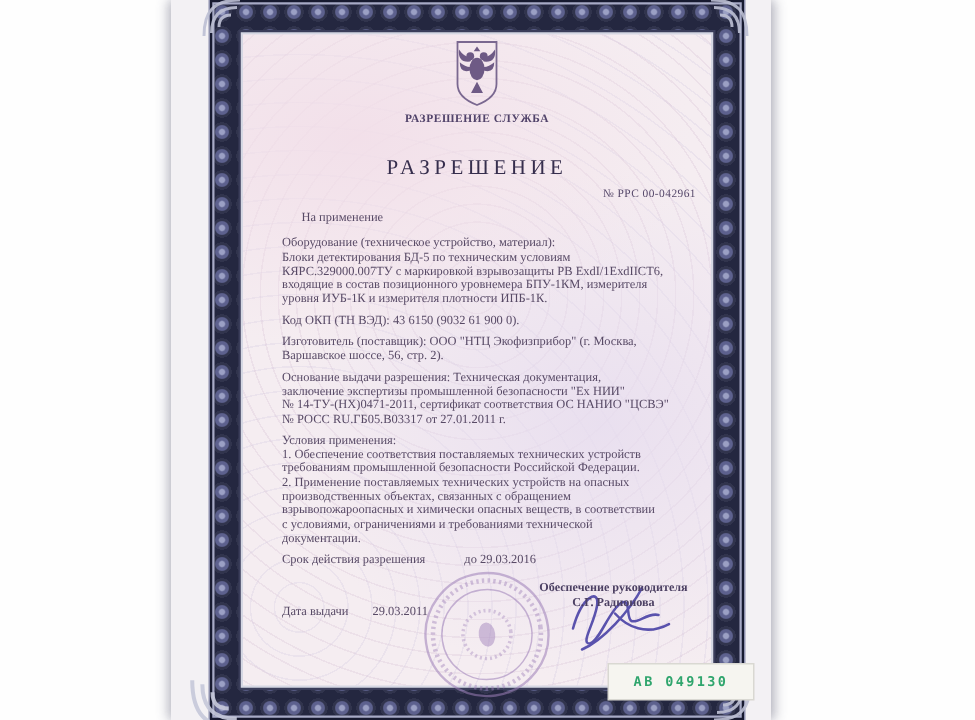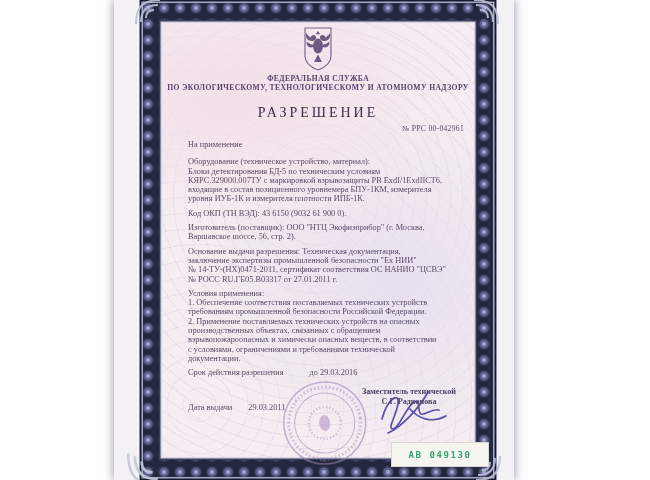--- a/index.html
+++ b/index.html
@@ -62,39 +62,39 @@
   .doc-number{
     position:absolute;right:10px;top:101px;
     font-size:7.6px;color:#57496b;letter-spacing:.3px;
   }
 
   
   .body{
     position:absolute;left:26px;top:117px;width:290px;
     font-size:8.3px;line-height:9.3px;color:#584a66;
   }
-  .body .subject{margin:0 0 8px;}
+  .body .subject{margin:0 13px 8px;}
   .body p{margin:0 0 5px;white-space:pre-line;}
   .validity{display:flex;gap:26px;margin-top:1px;}
 
   
   .issue-row{
     position:absolute;left:26px;top:380px;display:flex;gap:16px;
     font-size:8.3px;color:#584a66;justify-content:space-between;
   }
   .signer{
     position:absolute;right:6px;top:364px;width:118px;text-align:center;
     font-size:8.1px;line-height:10px;font-weight:bold;color:#4c4063;
   }
   .stamp{position:absolute;left:119px;top:356px;opacity:.55;transform:rotate(-8deg);}
   .signature{position:absolute;left:214px;top:364px;}
 
   
   .serial-strip{
-    position:absolute;left:278px;top:443px;width:96px;height:23px;z-index:5;
+    position:absolute;left:292px;top:443px;width:96px;height:23px;z-index:5;
     background:#f6f5f0;display:flex;align-items:center;justify-content:center;
     box-shadow:0 0 0 1px #d9d8d2;
   }
   .serial-strip span{
     font-family:"DejaVu Sans Mono",monospace;
     font-size:9px;letter-spacing:1.6px;color:#2fa56d;font-weight:bold;
   }
 </style>
 </head>
 <body>
@@ -137,22 +137,21 @@
               <path d="M11.5 15 Q3 16 4 7 Q8 13 13 12 Z"></path>
               <path d="M20.5 15 Q29 16 28 7 Q24 13 19 12 Z"></path>
               <path d="M11.5 21 Q4.5 23 4.5 15.5 Q9 19.5 13 18.5 Z"></path>
               <path d="M20.5 21 Q27.5 23 27.5 15.5 Q23 19.5 19 18.5 Z"></path>
               <path d="M16 28.5 l4 7.5 h-8 Z"></path>
             </g>
           </svg>
         </div>
 
         <div class="agency">
-          <div>ФЕДЕРАЛЬНАЯ СЛУЖБА</div>
-          <div>ПО ЭКОЛОГИЧЕСКОМУ, ТЕХНОЛОГИЧЕСКОМУ И АТОМНОМУ НАДЗОРУ</div>
+          <div>РАЗРЕШЕНИЕ СЛУЖБА</div>
         </div>
 
         <div class="doc-title">РАЗРЕШЕНИЕ</div>
         <div class="doc-number">№ РРС 00-042961</div>
 
         <div class="body">
           <div class="subject">На применение</div>
           <p>Оборудование (техническое устройство, материал):
 Блоки детектирования БД-5 по техническим условиям
 КЯРС.329000.007ТУ с маркировкой взрывозащиты РВ ExdI/1ExdIIСТ6,
@@ -196,21 +195,21 @@
             <path d="M34 22 C42 31 55 37 70 29"></path>
           </svg>
         </div>
 
         <div class="issue-row">
           <span>Дата выдачи</span>
           <span>29.03.2011</span>
         </div>
 
         <div class="signer">
-          <div>Заместитель технической</div>
+          <div>Обеспечение руководителя</div>
           <div>С.Г. Радионова</div>
         </div>
 
       </div>
     </div>
 
     <div class="serial-strip">
       <span>АВ 049130</span>
     </div>
 

